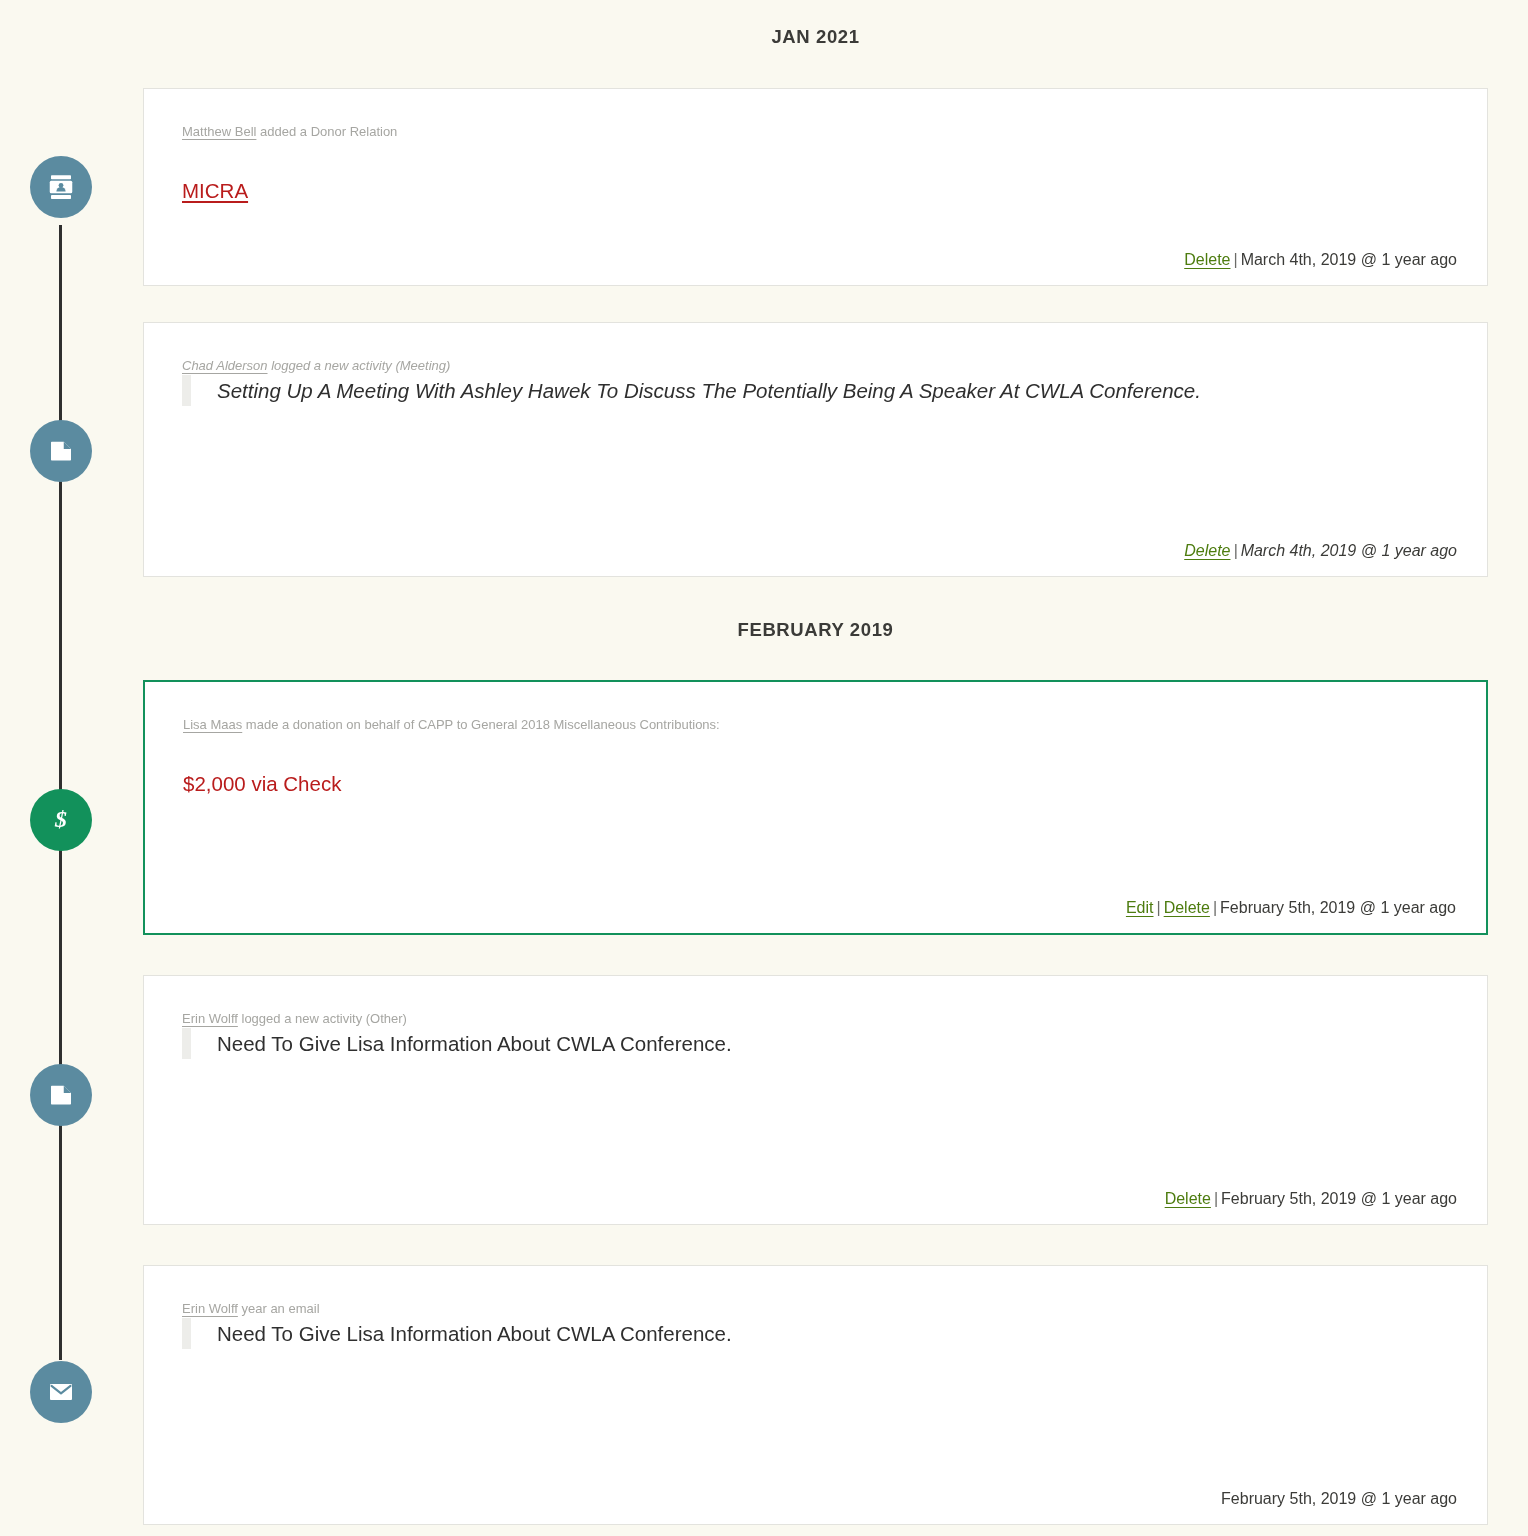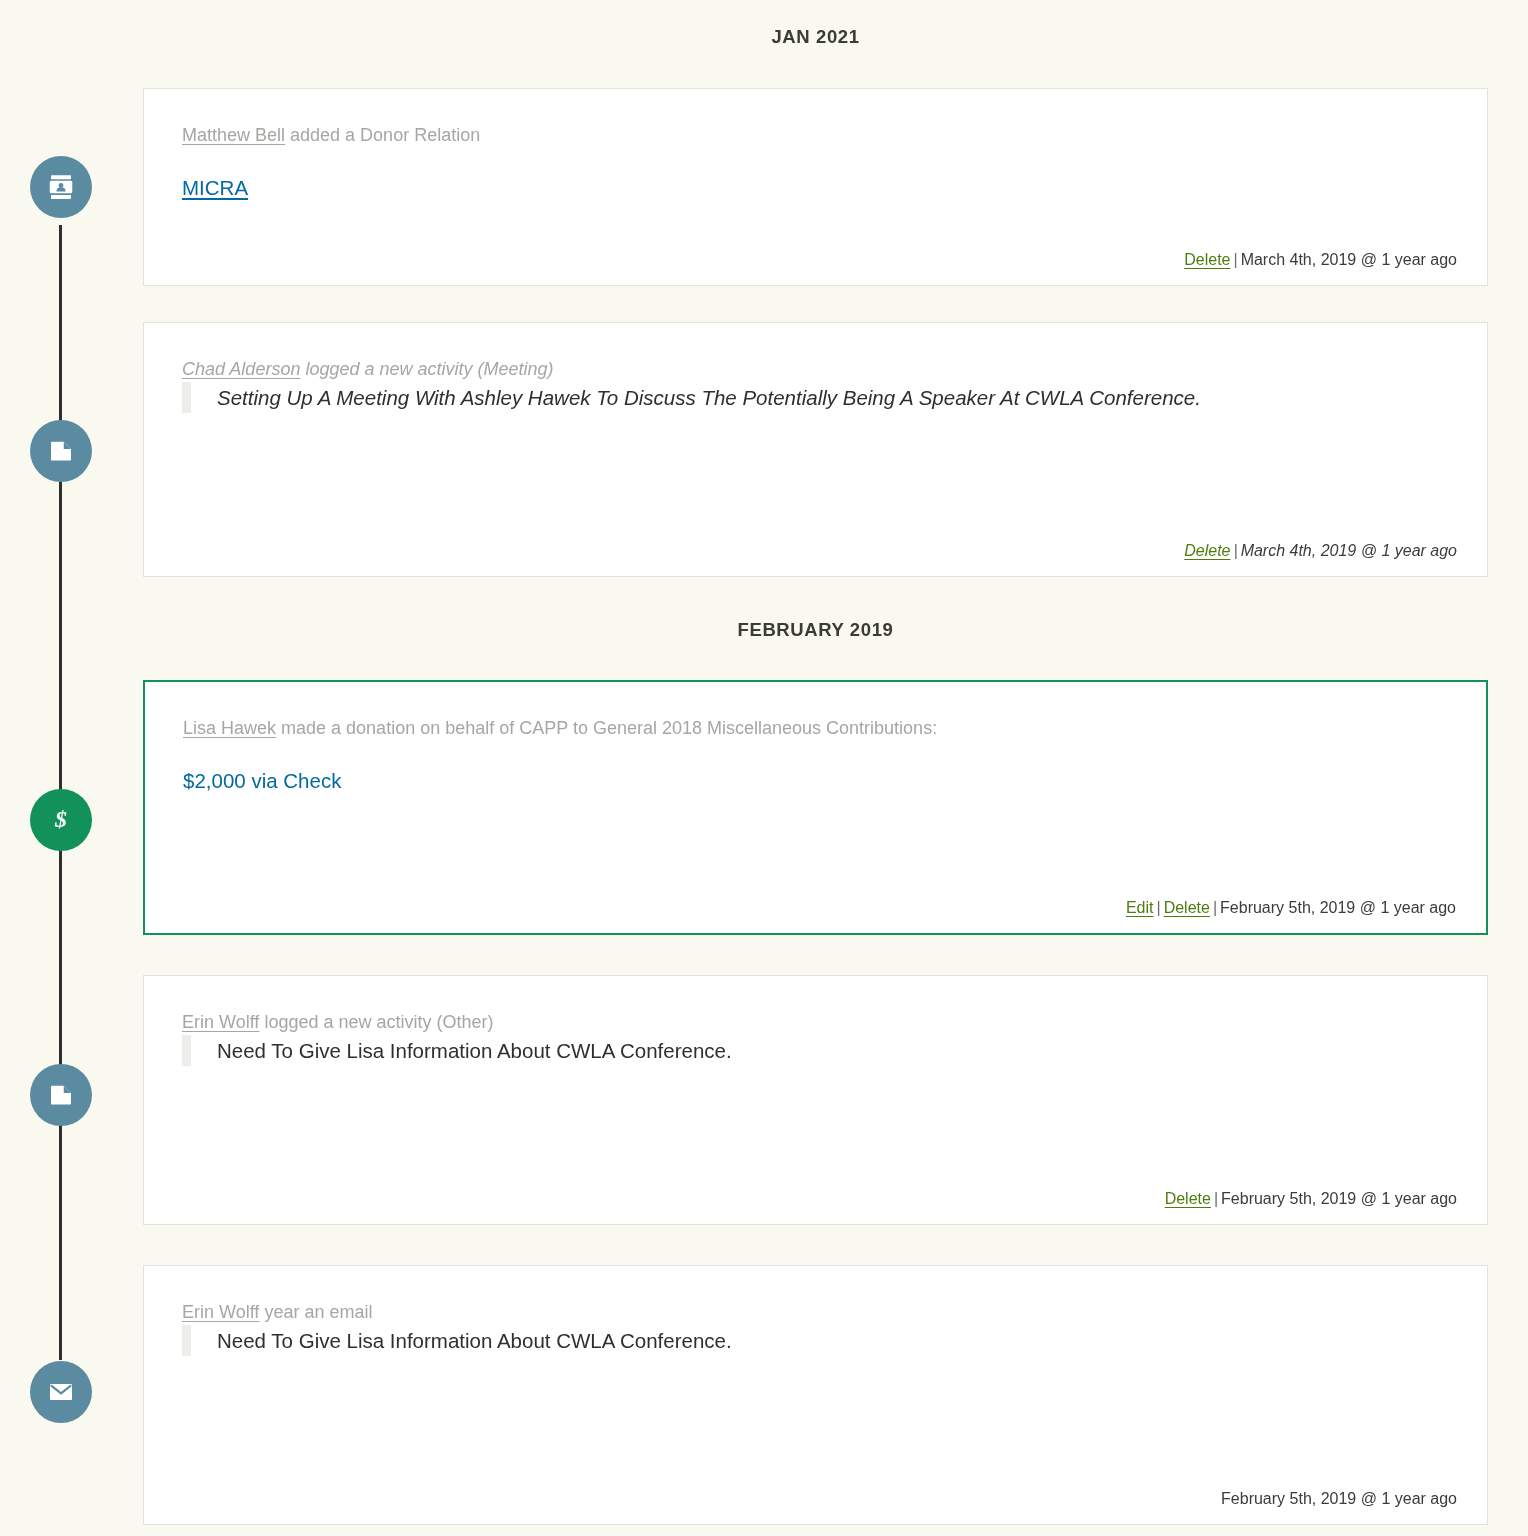--- a/index.html
+++ b/index.html
@@ -80,37 +80,37 @@
     border: 2px solid #12915b;
   }
 
   .c1 { top: 88px;   height: 198px; }
   .c2 { top: 322px;  height: 255px; font-style: italic; }
   .c3 { top: 680px;  height: 255px; }
   .c4 { top: 975px;  height: 250px; }
   .c5 { top: 1265px; height: 260px; }
 
   .headline {
-    font-size: 18px;
+    font-size: 13px;
     color: #a6a6a2;
     line-height: 1.4;
     margin: 0;
     font-weight: normal;
   }
   .headline .person {
     color: #a6a6a2;
     text-decoration: underline;
     text-underline-offset: 3px;
     cursor: pointer;
   }
 
   .subject {
-    margin-top: 28px;
+    margin-top: 38px;
     font-size: 20.5px;
-    color: #0369a1;
+    color: #b91c1c;
   }
   .subject.link {
     text-decoration: underline;
     text-underline-offset: 3px;
     cursor: pointer;
     display: inline-block;
   }
 
   .quote {
     border-left: 9px solid #ededea;
@@ -189,21 +189,21 @@
 
   <div class="marker green m3">
     <span>
       <svg width="30" height="30" viewBox="0 0 24 24">
         <text x="12" y="17.8" text-anchor="middle" font-family="Liberation Serif, serif" font-size="19" font-weight="bold" font-style="italic" fill="#ffffff">$</text>
       </svg>
     </span>
   </div>
   <div class="card c3 highlight">
     <div class="headline">
-      <span class="person">Lisa Hawek</span><span> made a donation on behalf of CAPP to General 2018 Miscellaneous Contributions:</span>
+      <span class="person">Lisa Maas</span><span> made a donation on behalf of CAPP to General 2018 Miscellaneous Contributions:</span>
     </div>
     <div class="subject">$2,000 via Check</div>
     <div class="footer">
       <a>Edit</a><span class="sep">|</span><a>Delete</a><span class="sep">|</span><span>February 5th, 2019 @ 1 year ago</span>
     </div>
   </div>
 
   <div class="marker blue m4">
     <span>
       <svg width="30" height="30" viewBox="0 0 24 24">

